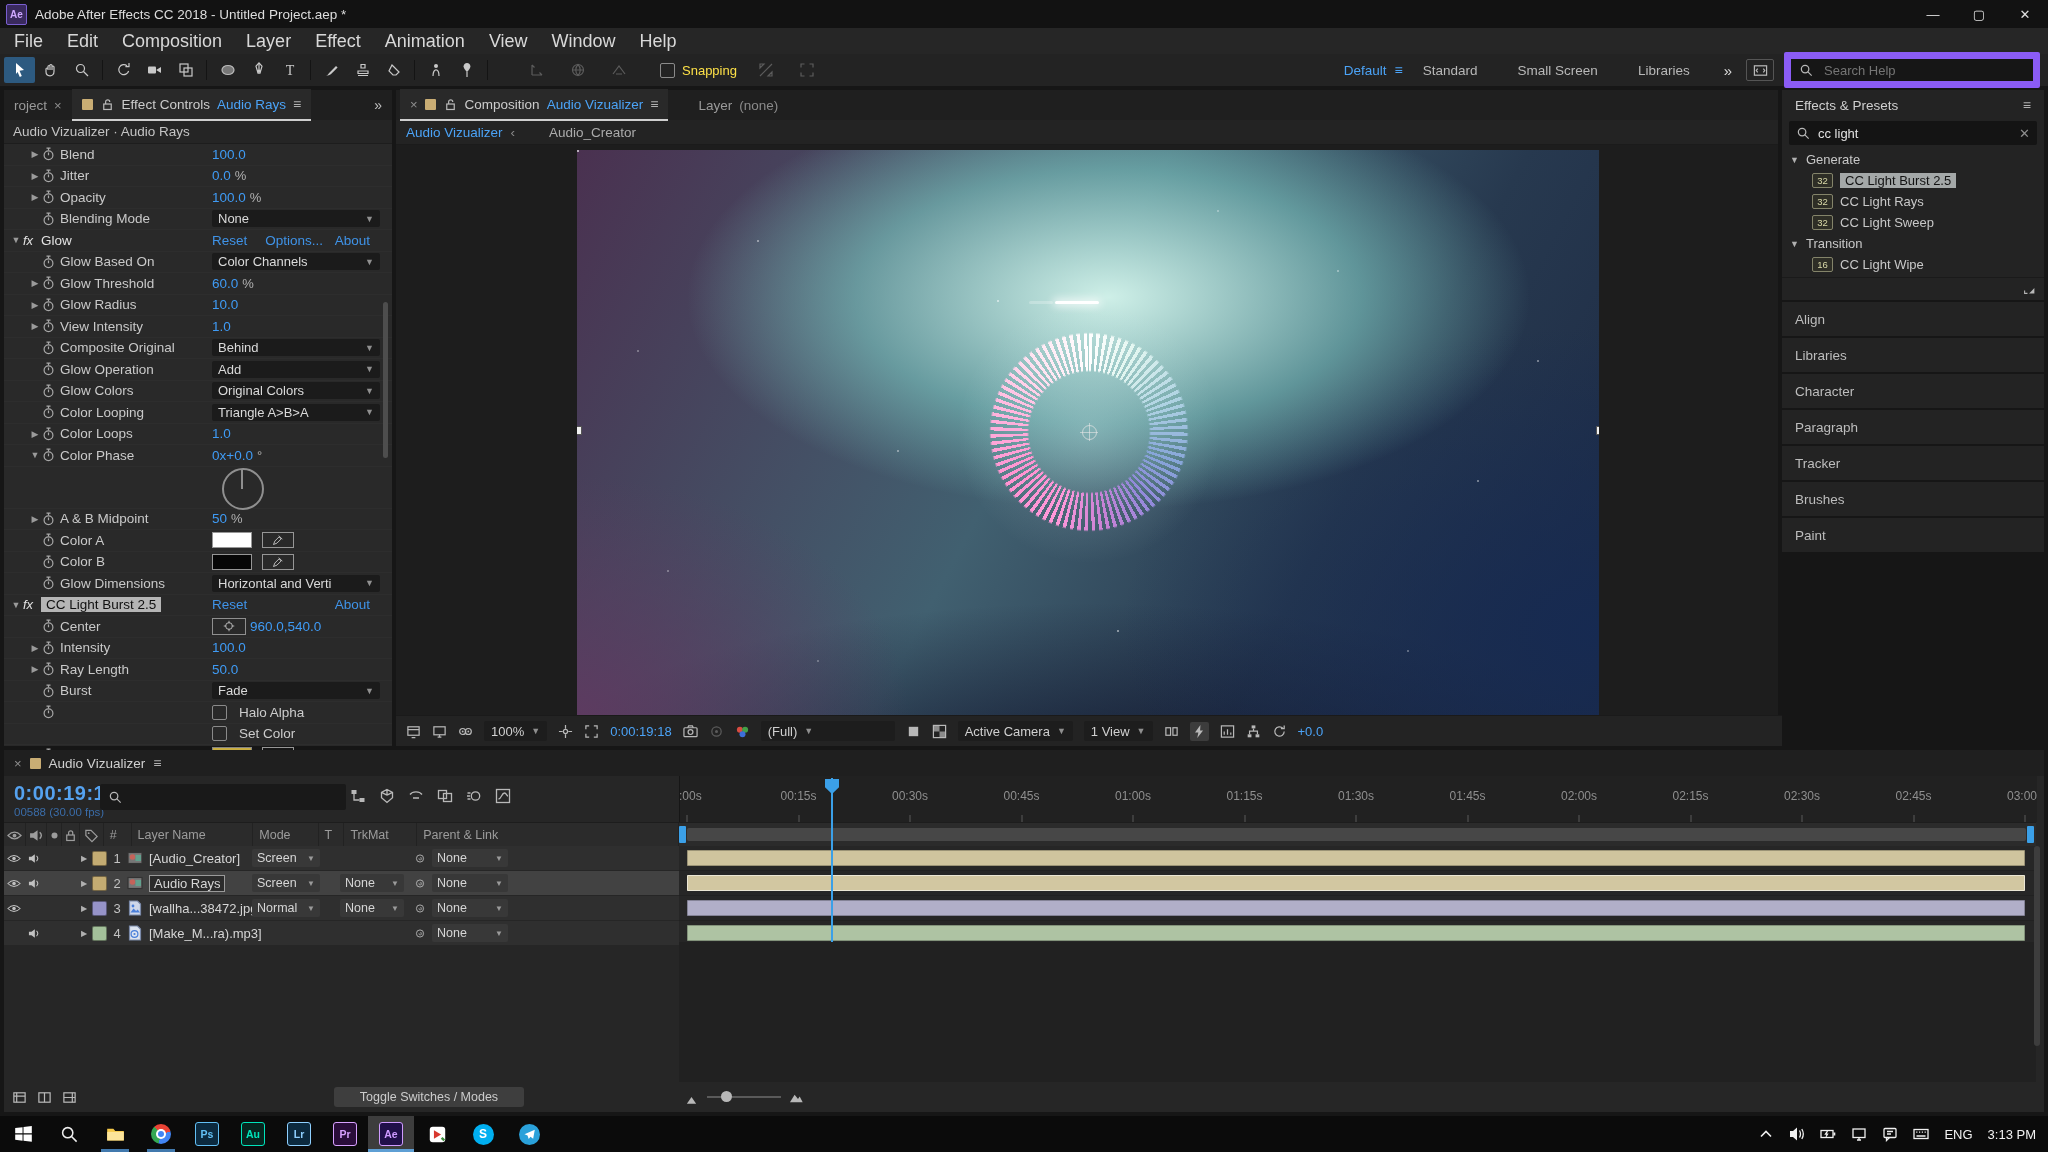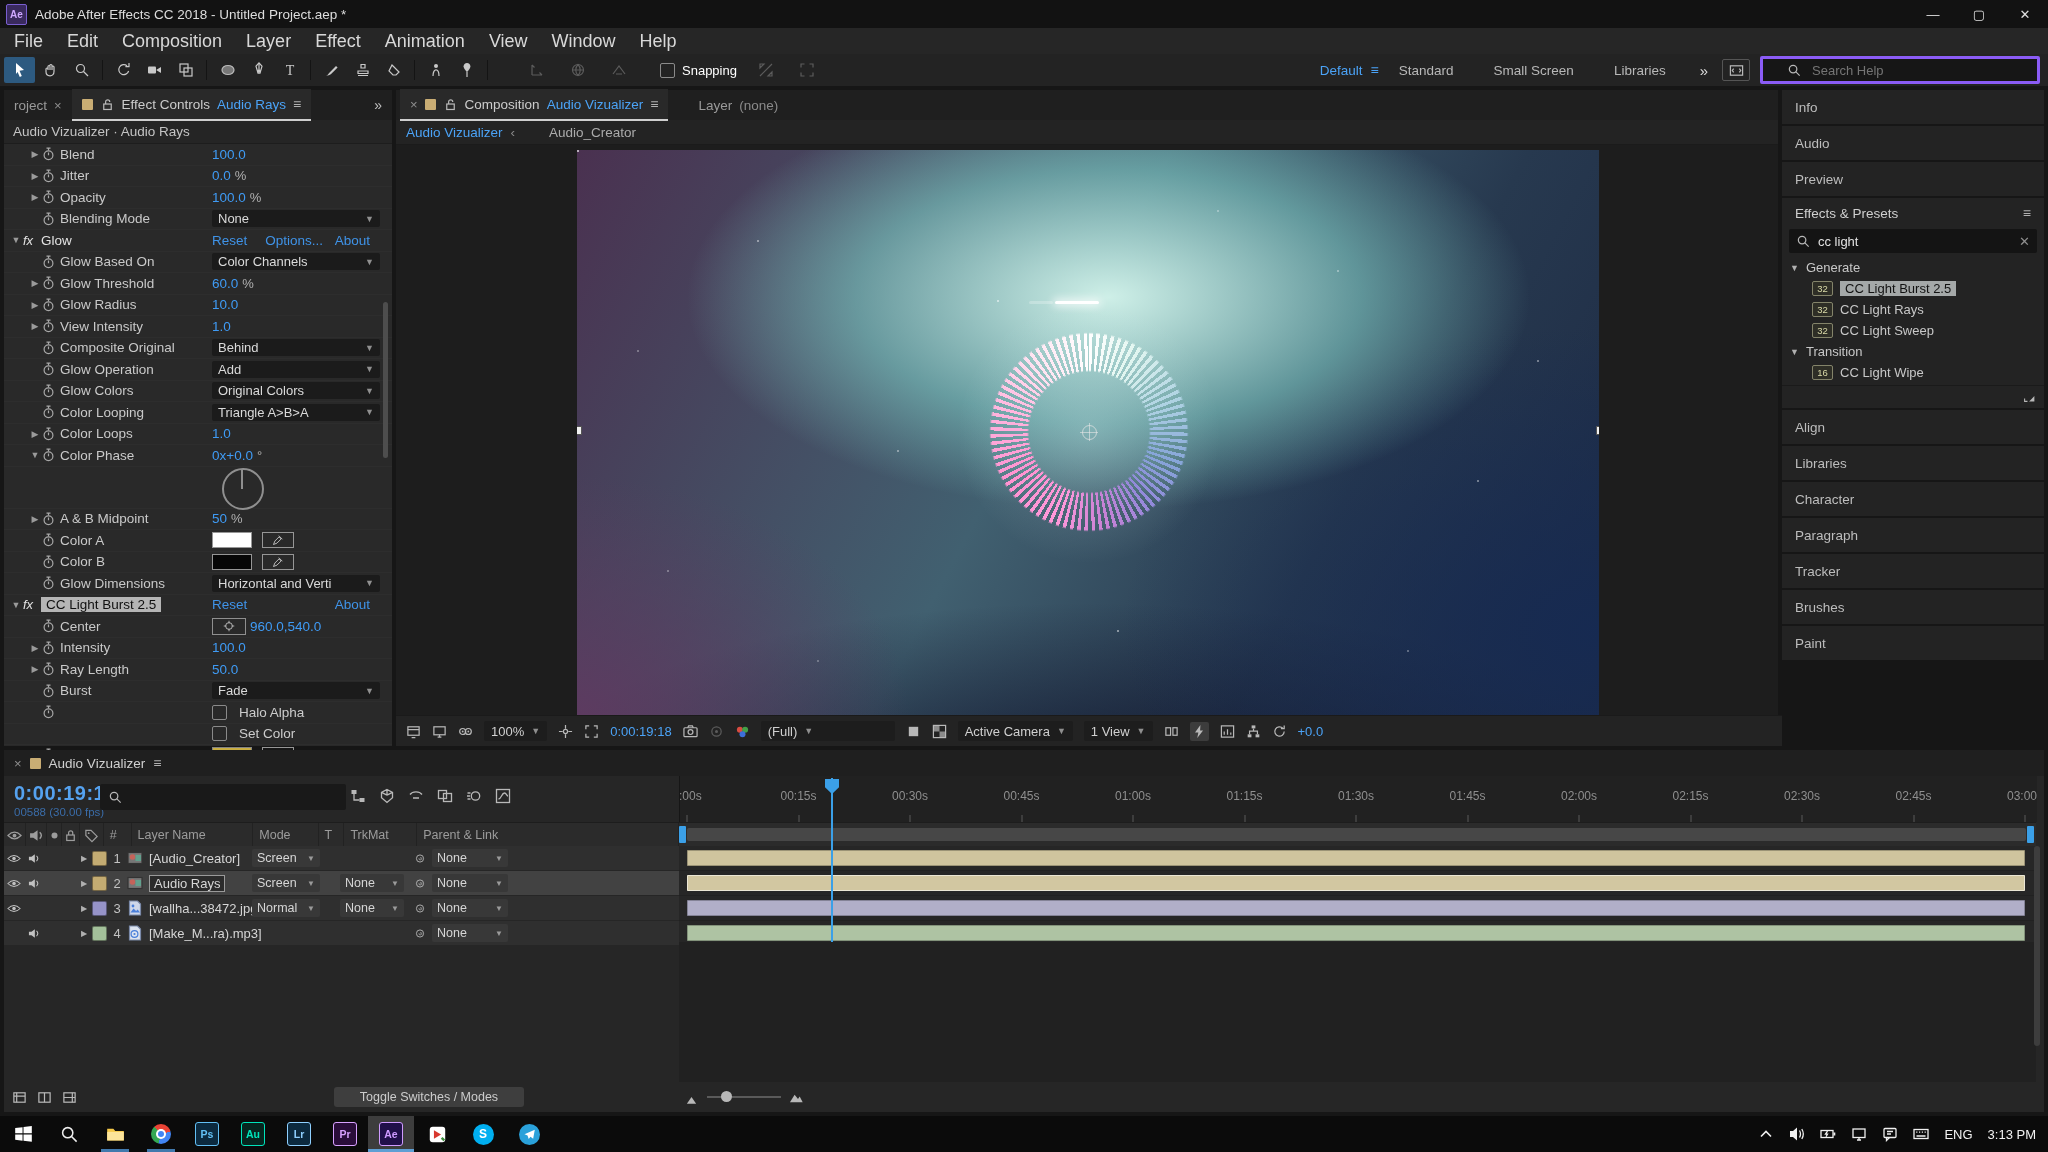--- a/index.html
+++ b/index.html
@@ -20,29 +20,29 @@
   
   #menubar{left:0;top:28px;width:2048px;height:26px;background:#262626;display:flex;align-items:center;padding-left:2px;}
   .menu-item{padding:0 12px;color:#d8d8d8;font-size:18px;}
   
   #toolbar{left:0;top:54px;width:2048px;height:32px;background:#232323;display:flex;align-items:center;border-bottom:1px solid #161616;}
   .tool{width:31px;height:26px;display:flex;align-items:center;justify-content:center;color:#cicic1;color:#c9c9c9;border-radius:2px;}
   .tool svg{width:16px;height:16px;}
   .tool.active{background:#2d5a80;color:#fff;}
   .tsep{width:1px;height:20px;background:#141414;margin:0 5px;}
   .dim{color:#5c5c5c !important;}
-  #snapwrap{display:flex;align-items:center;margin-left:26px;color:#ffffff;}
+  #snapwrap{display:flex;align-items:center;margin-left:26px;color:#fde047;}
   .cb{width:13px;height:13px;border:1px solid #8a8a8a;border-radius:2px;background:transparent;display:inline-block;}
   #workspaces{display:flex;align-items:center;margin-left:auto;}
   .ws{padding:0 20px;color:#b8b8b8;font-size:13.5px;}
   .ws.active{color:#4ba3f7;}
   #wsmenu{color:#4ba3f7;font-size:14px;margin-left:-12px;}
   #wsoverflow{color:#dcdcdc;font-size:15px;padding:0 14px;}
   #wsgear{width:26px;height:20px;border:1px solid #555;border-radius:2px;display:flex;align-items:center;justify-content:center;margin-right:10px;}
-  #searchhelp{width:226px;height:22px;background:#161616;border:3px solid #8b5cf6;border-radius:2px;display:flex;align-items:center;padding:0 24px;margin-right:8px;}
+  #searchhelp{width:226px;height:22px;background:#161616;border:7px solid #8b5cf6;border-radius:2px;display:flex;align-items:center;padding:0 8px;margin-right:8px;}
   #searchhelp input{background:transparent;border:0;outline:0;color:#cfcfcf;font-size:13px;width:180px;margin-left:8px;font-family:inherit;}
   
   .panel{background:#292929;}
   .tabbar{height:30px;background:#1f1f1f;display:flex;align-items:center;font-size:13.5px;color:#9a9a9a;}
   .tabactive{height:100%;display:flex;align-items:center;background:#292929;border-bottom:2px solid #cfcfcf;padding:0 10px;gap:7px;}
   .tabplain{padding:0 10px;display:flex;align-items:center;gap:7px;}
   .gsq{width:11px;height:11px;background:#c9ad74;border-radius:1px;}
   .bluename{color:#4ba3f7;}
   .hamb{color:#b0b0b0;font-size:14px;letter-spacing:0;}
   .xbtn{color:#8f8f8f;font-size:13px;}
@@ -946,25 +946,20 @@
         <span class="ic vic">
           <svg viewBox="0 0 16 16" fill="none" stroke="currentColor" stroke-width="1.2">
             <path d="M13 8a5 5 0 11-1.4-3.5M13 1.5V5H9.5"></path>
           </svg>
         </span>
         <span class="vtxt">+0.0</span>
       </div>
   </div>
 
   <div id="rp" class="abs">
-    <div id="rp-top">
-        <div class="rprow">Info</div>
-        <div class="rprow">Audio</div>
-        <div class="rprow">Preview</div>
-      </div>
     <div id="ep">
       <div id="ep-head">
         <span>Effects &amp; Presets</span>
         <span class="hamb">≡</span>
       </div>
       <div id="ep-search">
         <span class="ic" id="ep-mag">
             <svg viewBox="0 0 16 16" fill="none" stroke="currentColor" stroke-width="1.2">
               <circle cx="6.5" cy="6.5" r="4"></circle>
               <path d="M9.5 9.5L13.5 13.5"></path>

